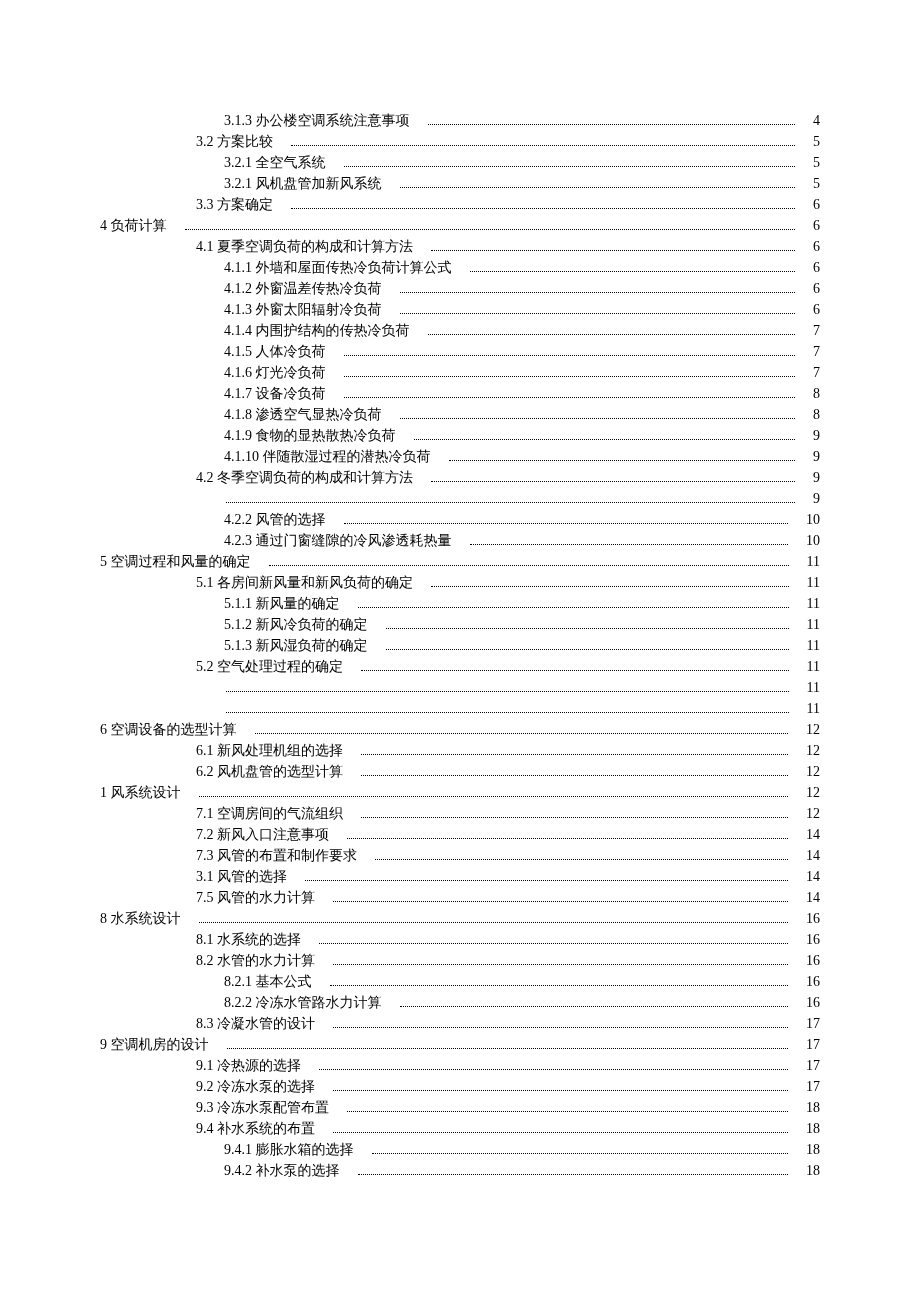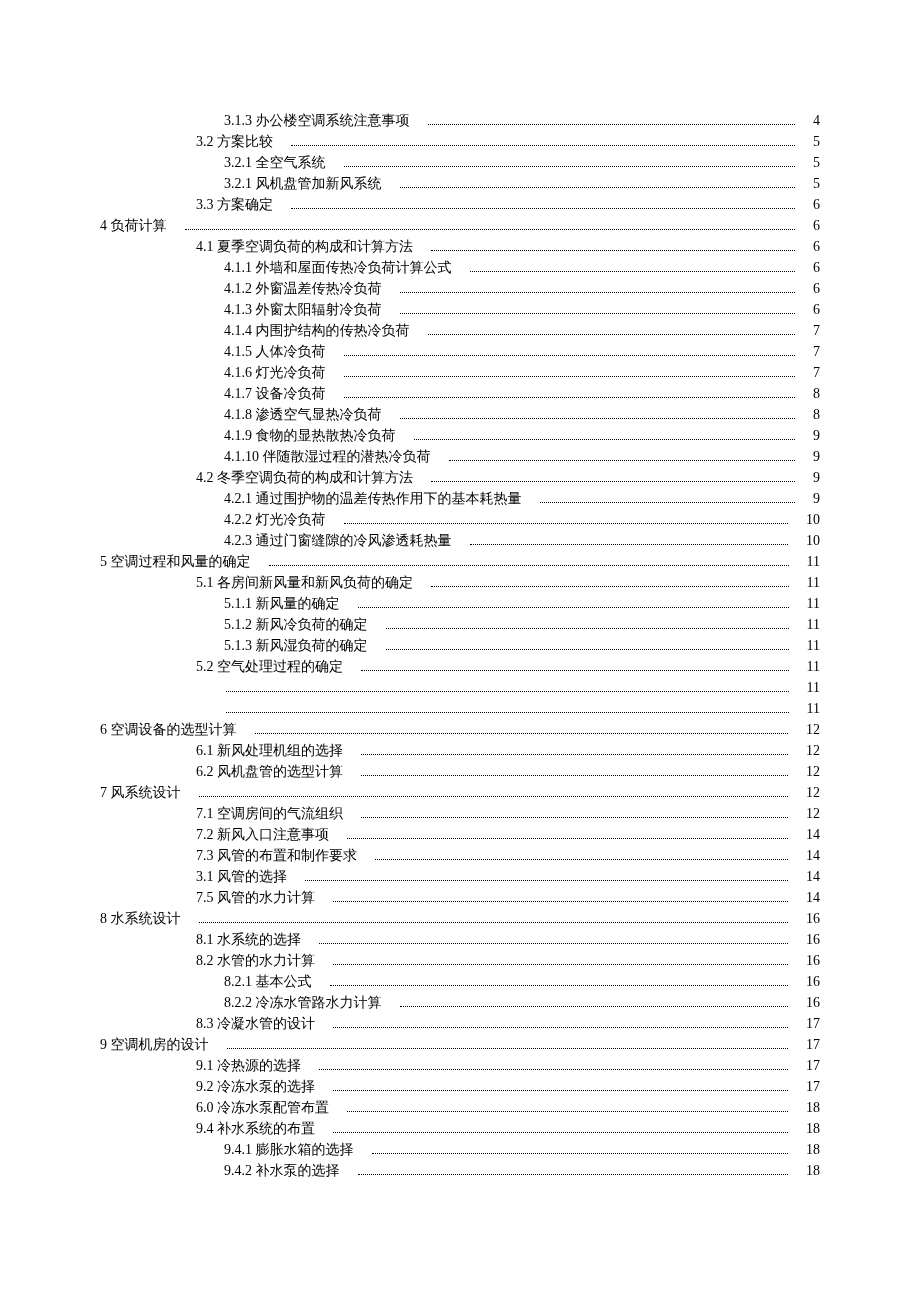--- a/index.html
+++ b/index.html
@@ -132,26 +132,25 @@
       <span class="toc-text">4.1.10  伴随散湿过程的潜热冷负荷</span>
       <span class="toc-dots"></span>
       <span class="toc-page">9</span>
     </div>
     <div class="toc-entry level-2">
       <span class="toc-text">4.2  冬季空调负荷的构成和计算方法</span>
       <span class="toc-dots"></span>
       <span class="toc-page">9</span>
     </div>
     <div class="toc-entry level-3">
-      <span class="toc-text">4.2.1  通过围护物的温差传热作用下的基本耗热量</span>
       <span class="toc-dots"></span>
       <span class="toc-page">9</span>
     </div>
     <div class="toc-entry level-3">
-      <span class="toc-text">4.2.2  灯光冷负荷</span>
+      <span class="toc-text">4.2.2  风管的选择</span>
       <span class="toc-dots"></span>
       <span class="toc-page">10</span>
     </div>
     <div class="toc-entry level-3">
       <span class="toc-text">4.2.3  通过门窗缝隙的冷风渗透耗热量</span>
       <span class="toc-dots"></span>
       <span class="toc-page">10</span>
     </div>
     <div class="toc-entry level-1">
       <span class="toc-text">5  空调过程和风量的确定</span>
@@ -200,21 +199,21 @@
       <span class="toc-text">6.1  新风处理机组的选择</span>
       <span class="toc-dots"></span>
       <span class="toc-page">12</span>
     </div>
     <div class="toc-entry level-2">
       <span class="toc-text">6.2  风机盘管的选型计算</span>
       <span class="toc-dots"></span>
       <span class="toc-page">12</span>
     </div>
     <div class="toc-entry level-1">
-      <span class="toc-text">7  风系统设计</span>
+      <span class="toc-text">1  风系统设计</span>
       <span class="toc-dots"></span>
       <span class="toc-page">12</span>
     </div>
     <div class="toc-entry level-2">
       <span class="toc-text">7.1  空调房间的气流组织</span>
       <span class="toc-dots"></span>
       <span class="toc-page">12</span>
     </div>
     <div class="toc-entry level-2">
       <span class="toc-text">7.2  新风入口注意事项</span>
@@ -275,21 +274,21 @@
       <span class="toc-text">9.1  冷热源的选择</span>
       <span class="toc-dots"></span>
       <span class="toc-page">17</span>
     </div>
     <div class="toc-entry level-2">
       <span class="toc-text">9.2  冷冻水泵的选择</span>
       <span class="toc-dots"></span>
       <span class="toc-page">17</span>
     </div>
     <div class="toc-entry level-2">
-      <span class="toc-text">6.0  冷冻水泵配管布置</span>
+      <span class="toc-text">9.3  冷冻水泵配管布置</span>
       <span class="toc-dots"></span>
       <span class="toc-page">18</span>
     </div>
     <div class="toc-entry level-2">
       <span class="toc-text">9.4  补水系统的布置</span>
       <span class="toc-dots"></span>
       <span class="toc-page">18</span>
     </div>
     <div class="toc-entry level-3">
       <span class="toc-text">9.4.1  膨胀水箱的选择</span>

